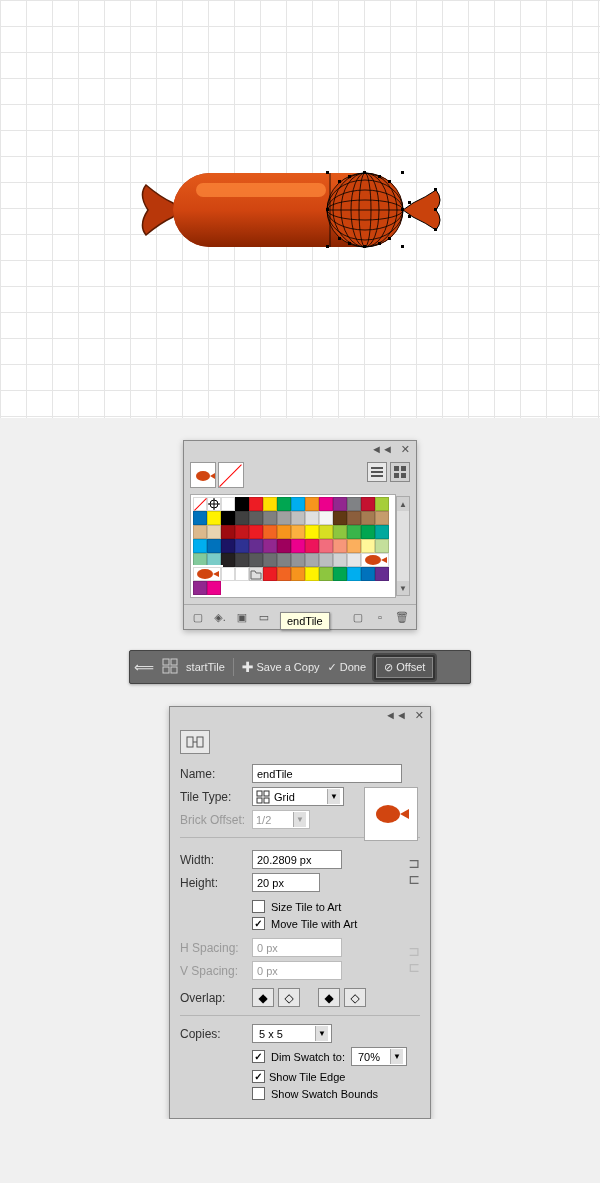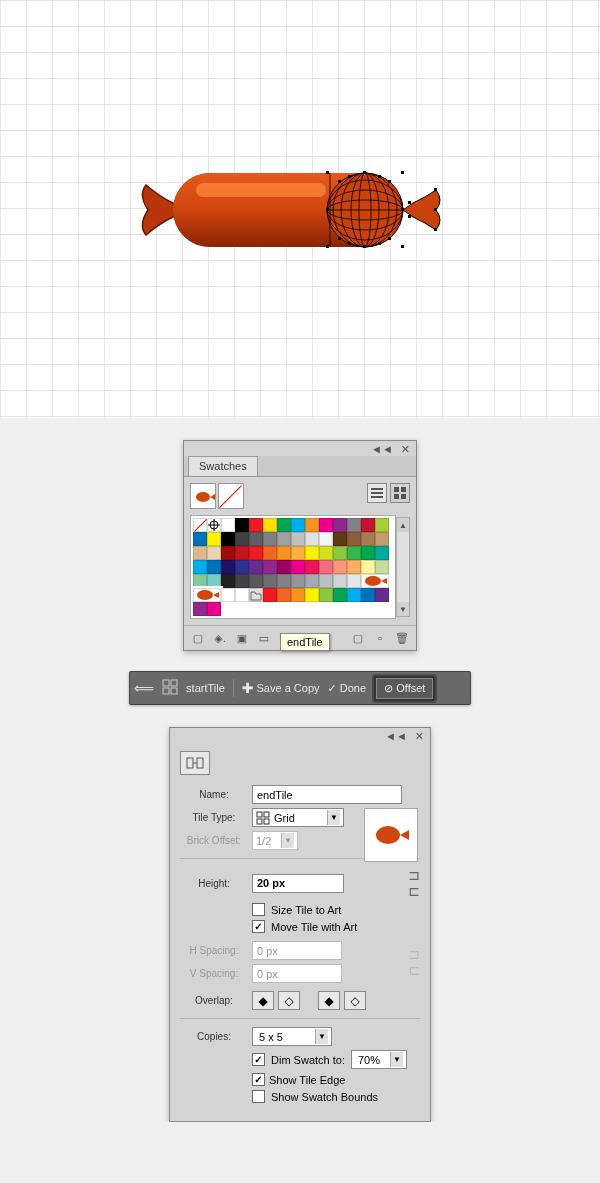--- a/index.html
+++ b/index.html
@@ -43,21 +43,21 @@
 .pattern-toolbar { width:342px; margin:20px auto 0; background:#6a6a6a; border:1px solid #444; border-radius:2px; height:34px; display:flex; align-items:center; padding:0 4px; color:#e8e8e8; gap:8px; box-shadow:0 1px 3px rgba(0,0,0,.3); }
 .pattern-toolbar .arrow-back { font-size:14px; color:#ddd; }
 .pattern-toolbar .divider { width:1px; height:18px; background:#888; }
 .pattern-toolbar .tb-btn { display:flex; align-items:center; gap:3px; }
 .pattern-toolbar .cancel { background:#5a5a5a; border:2px solid #333; border-radius:2px; padding:4px 8px; box-shadow:inset 0 0 0 1px #888, 0 0 0 2px #4a4a4a; }
 
 
 .options-panel { width:262px; }
 .opt-body { padding:8px 10px 14px; }
 .opt-row { display:flex; align-items:center; margin:4px 0; gap:4px; }
-.opt-label { width:68px; text-align:center; color:#333; font-size:10px; }
+.opt-label { width:68px; text-align:left; color:#333; font-size:12px; }
 .opt-label.disabled { color:#999; }
 .opt-input { height:19px; border:1px solid #888; background:#fff; padding:0 4px; font-size:11px; }
 .opt-select { height:19px; border:1px solid #888; background:#fff; display:flex; align-items:center; padding:0 3px; gap:4px; }
 .opt-select .caret { width:13px; height:15px; background:#e0e0e0; border-left:1px solid #aaa; display:flex; align-items:center; justify-content:center; font-size:8px; }
 .opt-hr { border:none; border-top:1px solid #b5b5b5; margin:8px 0; }
 .checkbox { width:13px; height:13px; border:1px solid #666; background:#fff; display:flex; align-items:center; justify-content:center; font-size:10px; }
 .checkbox.checked::after { content:'✓'; color:#000; font-weight:bold; }
 .preview-box { width:54px; height:54px; background:#fff; border:1px solid #aaa; display:flex; align-items:center; justify-content:center; position:absolute; right:12px; top:80px; }
 .link-icon { display:flex; flex-direction:column; align-items:center; color:#666; font-size:14px;}
 .overlap-btn { width:22px; height:19px; border:1px solid #888; background:#e8e8e8; display:flex; align-items:center; justify-content:center; font-size:12px; }
@@ -126,23 +126,20 @@
       </defs>
     </svg>
   </div>
 </div>
 
 <div class="panel-wrap" style="width:234px;">
   <div class="panel swatches-panel">
     <div class="panel-top-icons">
       <span>◄◄</span>
       <span>✕</span>
-    </div>
-    <div class="tabbar">
-      <div class="tab active">Swatches</div>
     </div>
     <div class="swatch-head">
       <div class="swatch-current">
         <div class="swatch-big" style="background:#fff;">
           <svg width="26" height="26">
               <ellipse cx="12" cy="13" rx="7" ry="5" fill="#d14510"></ellipse>
               <path d="M19 13 L24 10 L24 16 Z" fill="#d14510"></path>
             </svg>
         </div>
         <div class="swatch-big">
@@ -339,40 +336,44 @@
               <rect x="8" y="1" width="5" height="5" fill="none" stroke="#333"></rect>
               <rect x="1" y="8" width="5" height="5" fill="none" stroke="#333"></rect>
               <rect x="8" y="8" width="5" height="5" fill="none" stroke="#333"></rect>
             </svg>
           <span style="flex:1">Grid</span>
           <span class="caret">▼</span>
         </div>
       </div>
       <div class="opt-row">
         <span class="opt-label disabled">Brick Offset:</span>
-        <div class="opt-select" style="width:46px; color:#999; border-color:#bbb;">
+        <div class="opt-select" style="width:58px; color:#999; border-color:#bbb;">
           <span style="flex:1">1/2</span>
           <span class="caret">▼</span>
         </div>
       </div>
 
       <div class="preview-box">
         <svg width="40" height="30">
             <ellipse cx="17" cy="15" rx="12" ry="9" fill="#d14510"></ellipse>
             <path d="M29 15 L38 10 L38 20 Z" fill="#d14510"></path>
           </svg>
       </div>
 
       <hr class="opt-hr">
 
       <div style="display:flex; align-items:center;">
         <div style="flex:1;">
           <div class="opt-row">
+            <span class="opt-label">Width:</span>
+            <input class="opt-input" style="width: 90px;" value="20.2809 px">
+          </div>
+          <div class="opt-row">
             <span class="opt-label">Height:</span>
-            <input class="opt-input" style="width: 92px; font-weight: bold;" value="20 px">
+            <input class="opt-input" style="width: 68px;" value="20 px">
           </div>
         </div>
         <div class="link-icon" style="margin-left:10px;">⊐<br>⊏</div>
       </div>
 
       <div class="opt-row" style="margin-left:72px; gap:6px;">
         <div class="checkbox"></div>
         <span>Size Tile to Art</span>
       </div>
       <div class="opt-row" style="margin-left:72px; gap:6px;">

